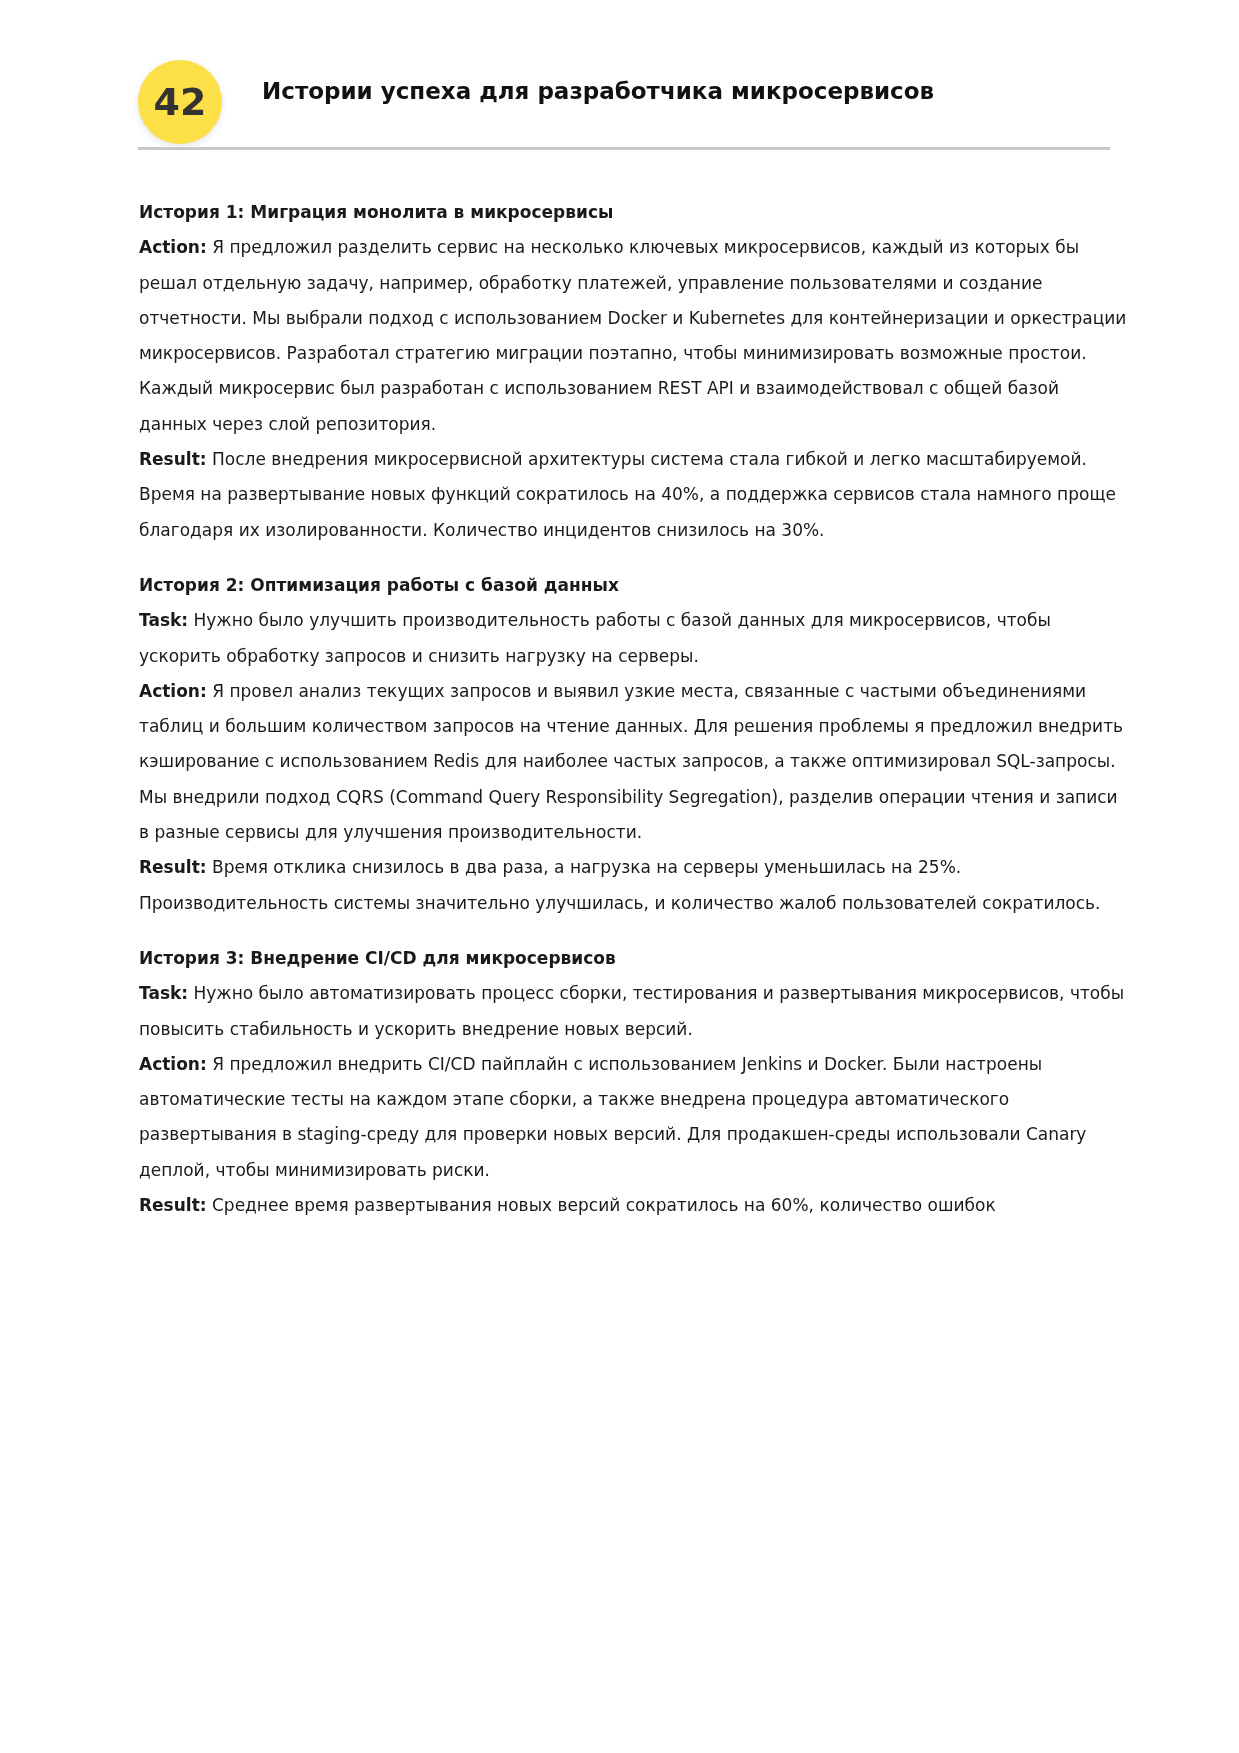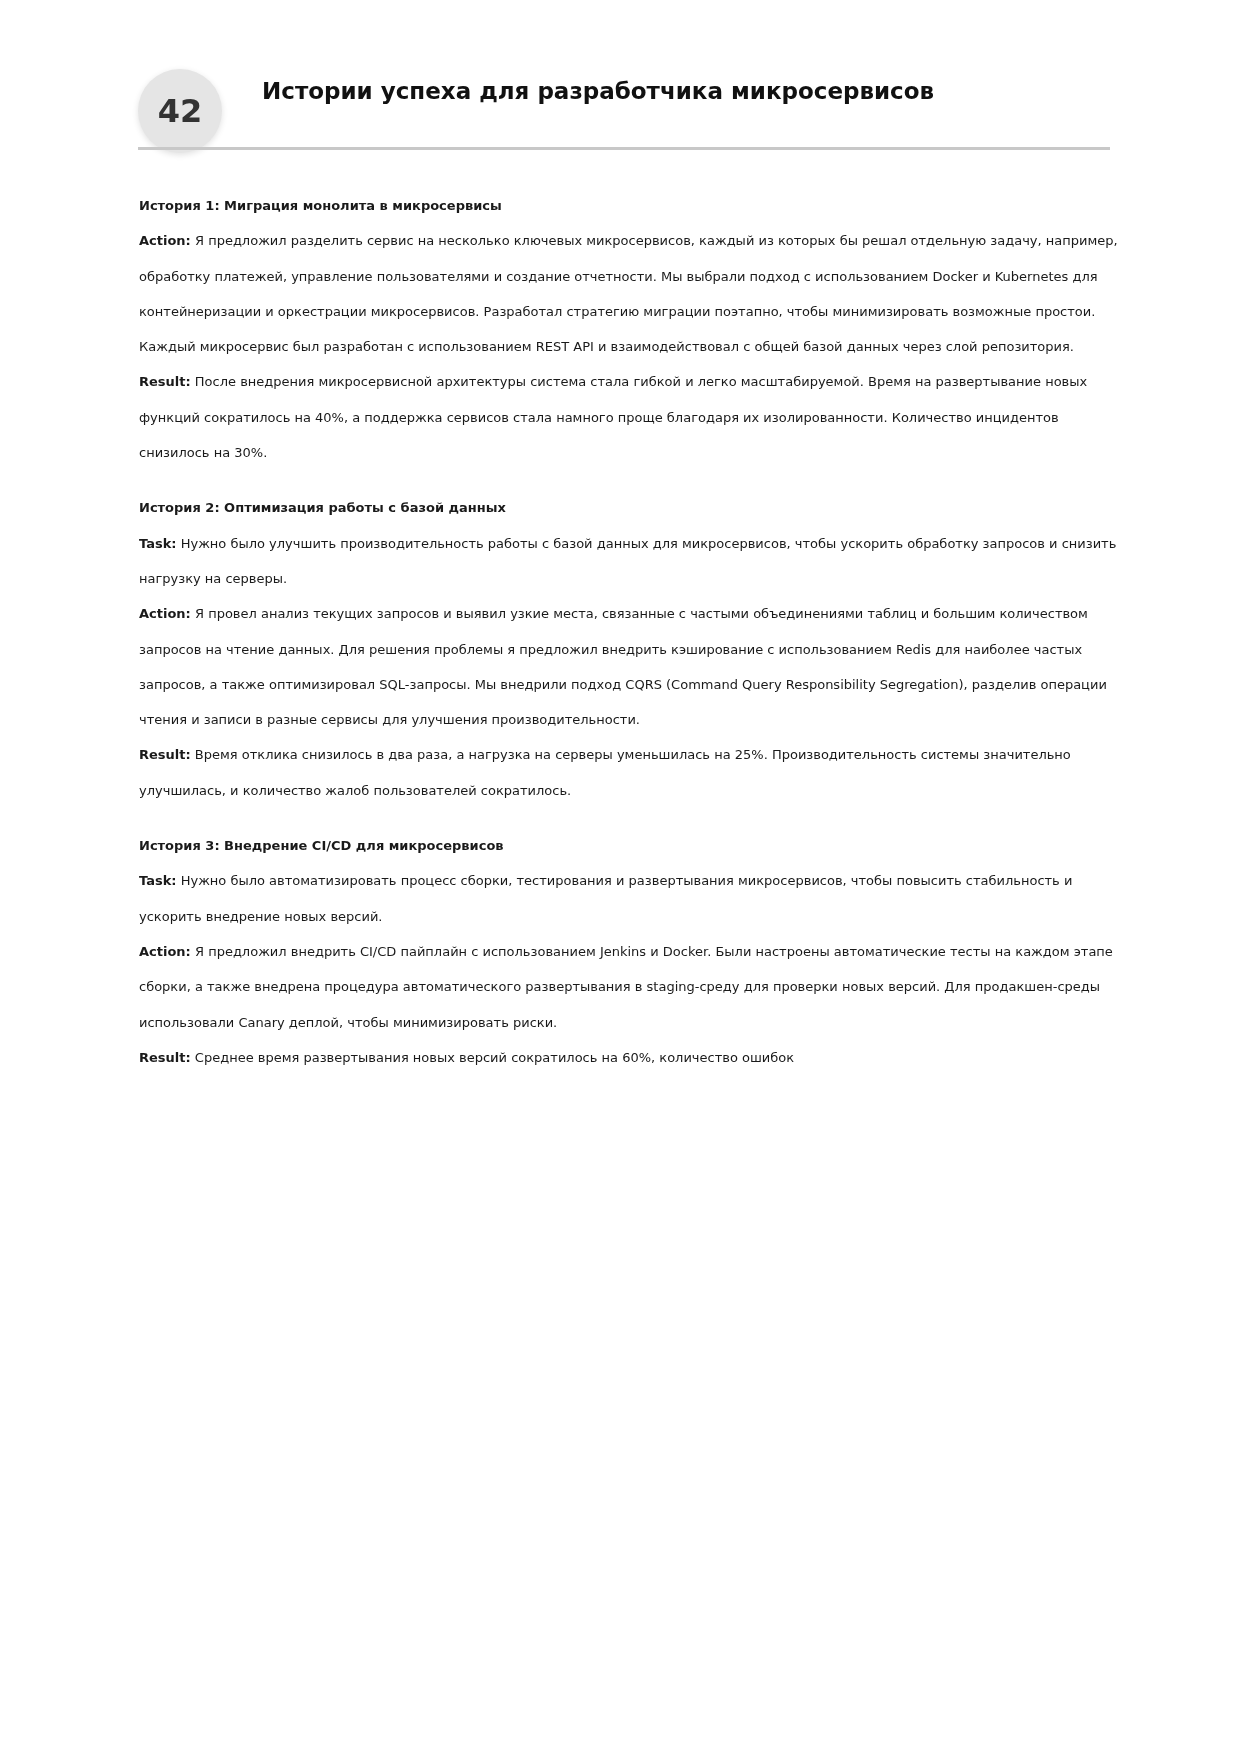--- a/index.html
+++ b/index.html
@@ -1,21 +1,21 @@
 <!DOCTYPE html>
 <html><head>
 <meta charset="utf-8">
 <style>
   html, body { margin: 0; padding: 0; background: #ffffff; }
   body { width: 1239px; height: 1753px; position: relative; overflow: hidden; font-family: "DejaVu Sans", sans-serif; color: #1a1a1a; }
   .header { position: absolute; left: 138px; top: 58px; width: 972px; height: 92px; }
-  .num-badge { position: absolute; left: 0; top: 11px; width: 84px; height: 84px; border-radius: 50%; background: #e5e5e5; box-shadow: 0 2px 6px rgba(0,0,0,0.12); display: flex; align-items: center; justify-content: center; font-weight: bold; font-size: 32px; color: #333; }
+  .num-badge { position: absolute; left: 0; top: 2px; width: 84px; height: 84px; border-radius: 50%; background: #fde047; box-shadow: 0 2px 6px rgba(0,0,0,0.12); display: flex; align-items: center; justify-content: center; font-weight: bold; font-size: 38px; color: #333; }
   .title { position: absolute; left: 124px; top: 20px; font-size: 23px; font-weight: bold; color: #111; white-space: nowrap; }
   .rule { position: absolute; left: 138px; top: 147px; width: 972px; height: 3px; background: #c8c8c8; }
-  .content { position: absolute; left: 139px; top: 188px; width: 990px; font-size: 13px; line-height: 35.3px; }
+  .content { position: absolute; left: 139px; top: 195px; width: 990px; font-size: 17px; line-height: 35.3px; }
   .story { margin-bottom: 20px; }
   .story-title { font-weight: bold; }
   .para b { font-weight: bold; }
 </style>
 </head>
 <body>
 
 <div class="header">
   <div class="num-badge">42</div>
   <div class="title">Истории успеха для разработчика микросервисов</div>

